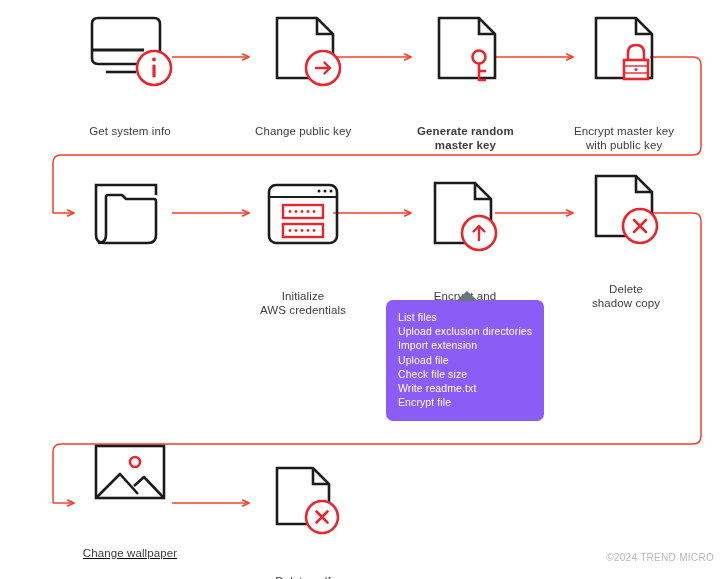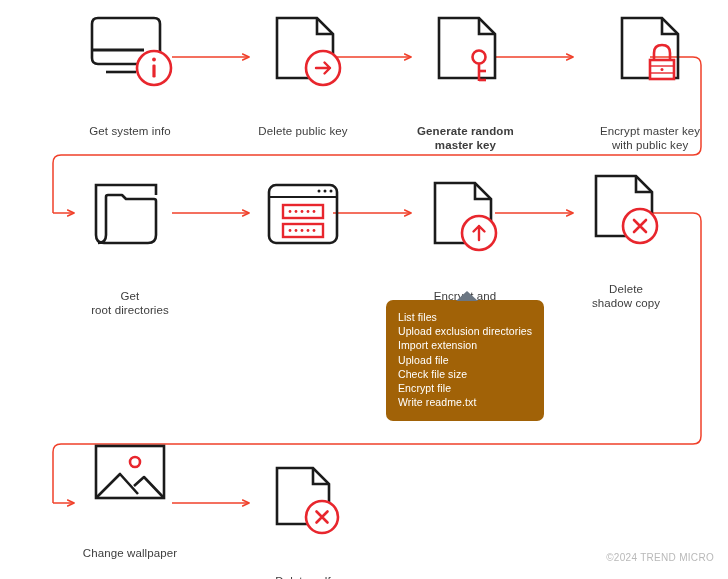--- a/index.html
+++ b/index.html
@@ -22,21 +22,21 @@
     text-align:center;
     white-space:pre-line;
     letter-spacing:0.1px;
   }
 
   
   .tooltip{
     position:absolute;
     left:386px;top:300px;
     width:158px;
-    background:#a16207;
+    background:#8b5cf6;
     border-radius:7px;
     padding:10px 12px 12px 12px;
     box-sizing:border-box;
   }
   .tooltip .tip-arrow{
     position:absolute;
     top:-9px;left:70px;
     width:0;height:0;
     border-left:11px solid transparent;
     border-right:11px solid transparent;
@@ -106,39 +106,39 @@
 
 <div class="node" style="left:255px;top:12px;">
   <div class="icon-wrap">
     <svg width="96" height="78" viewBox="0 0 96 78" xmlns="http://www.w3.org/2000/svg">
       <path d="M22 6 L62 6 L78 22 L78 66 L22 66 Z" fill="none" stroke="#1b1b1b" stroke-width="2.6" stroke-linejoin="miter"></path>
       <path d="M62 6 L62 22 L78 22" fill="none" stroke="#1b1b1b" stroke-width="2.6"></path>
       <circle cx="68" cy="56" r="17" fill="#fff" stroke="#e8262d" stroke-width="2.6"></circle>
       <path d="M61 56 L75 56 M69.5 50.5 L75 56 L69.5 61.5" fill="none" stroke="#e8262d" stroke-width="2.4" stroke-linecap="round" stroke-linejoin="round"></path>
     </svg>
   </div>
-  <div class="label">Delete public key</div>
+  <div class="label">Change public key</div>
 </div>
 
 <div class="node" style="left:417px;top:12px;font-weight:bold;">
   <div class="icon-wrap">
     <svg width="96" height="78" viewBox="0 0 96 78" xmlns="http://www.w3.org/2000/svg">
       <path d="M22 6 L62 6 L78 22 L78 66 L22 66 Z" fill="none" stroke="#1b1b1b" stroke-width="2.6" stroke-linejoin="miter"></path>
       <path d="M62 6 L62 22 L78 22" fill="none" stroke="#1b1b1b" stroke-width="2.6"></path>
       <circle cx="62" cy="45" r="6.5" fill="#fff" stroke="#e8262d" stroke-width="2.6"></circle>
       <line x1="62" y1="51.5" x2="62" y2="69" stroke="#e8262d" stroke-width="2.6"></line>
       <line x1="62" y1="59" x2="69" y2="59" stroke="#e8262d" stroke-width="2.6"></line>
       <line x1="62" y1="68" x2="69" y2="68" stroke="#e8262d" stroke-width="2.6"></line>
     </svg>
   </div>
   <div class="label">Generate random
 master key</div>
 </div>
 
-<div class="node" style="left:600px;top:12px;">
+<div class="node" style="left:574px;top:12px;">
   <div class="icon-wrap">
     <svg width="96" height="78" viewBox="0 0 96 78" xmlns="http://www.w3.org/2000/svg">
       <path d="M22 6 L62 6 L78 22 L78 66 L22 66 Z" fill="none" stroke="#1b1b1b" stroke-width="2.6" stroke-linejoin="miter"></path>
       <path d="M62 6 L62 22 L78 22" fill="none" stroke="#1b1b1b" stroke-width="2.6"></path>
       <path d="M54 49 L54 41 Q54 33 62 33 Q70 33 70 41 L70 49" fill="none" stroke="#e8262d" stroke-width="2.6"></path>
       <rect x="50" y="48" width="24" height="19" fill="#fff" stroke="#e8262d" stroke-width="2.6"></rect>
       <line x1="51" y1="54" x2="73" y2="54" stroke="#e8262d" stroke-width="1.4"></line>
       <line x1="51" y1="61" x2="73" y2="61" stroke="#e8262d" stroke-width="1.4"></line>
       <circle cx="62" cy="57.5" r="1.5" fill="#e8262d"></circle>
     </svg>
@@ -147,22 +147,20 @@
 with public key</div>
 </div>
 
 <div class="node" style="left:82px;top:177px;">
   <div class="icon-wrap">
     <svg width="96" height="78" viewBox="0 0 96 78" xmlns="http://www.w3.org/2000/svg">
       <path d="M14 58 L14 8 L74 8 L74 18" fill="none" stroke="#1b1b1b" stroke-width="2.6"></path>
       <path d="M14 58 Q14 66 22 66 L66 66 Q74 66 74 58 L74 24 Q74 22 72 22 L44 22 L40 18 L26 18 Q24 18 24 20 L24 58 Q24 66 16 66" fill="none" stroke="#1b1b1b" stroke-width="2.6" stroke-linejoin="round"></path>
     </svg>
   </div>
-  <div class="label">Get
-root directories</div>
 </div>
 
 <div class="node" style="left:255px;top:177px;">
   <div class="icon-wrap">
     <svg width="96" height="78" viewBox="0 0 96 78" xmlns="http://www.w3.org/2000/svg">
       <rect x="14" y="8" width="68" height="58" rx="7" fill="none" stroke="#1b1b1b" stroke-width="2.6"></rect>
       <line x1="14" y1="20" x2="82" y2="20" stroke="#1b1b1b" stroke-width="2.2"></line>
       <circle cx="64" cy="14" r="1.5" fill="#1b1b1b"></circle>
       <circle cx="70" cy="14" r="1.5" fill="#1b1b1b"></circle>
       <circle cx="76" cy="14" r="1.5" fill="#1b1b1b"></circle>
@@ -173,20 +171,22 @@
         <circle cx="53" cy="34.5" r="1.4" fill="#e8262d"></circle>
       <circle cx="59" cy="34.5" r="1.4" fill="#e8262d"></circle>
       <rect x="28" y="47" width="40" height="13" fill="#fff" stroke="#e8262d" stroke-width="2.4"></rect>
       <circle cx="35" cy="53.5" r="1.4" fill="#e8262d"></circle>
         <circle cx="41" cy="53.5" r="1.4" fill="#e8262d"></circle>
       <circle cx="47" cy="53.5" r="1.4" fill="#e8262d"></circle>
         <circle cx="53" cy="53.5" r="1.4" fill="#e8262d"></circle>
       <circle cx="59" cy="53.5" r="1.4" fill="#e8262d"></circle>
     </svg>
   </div>
+  <div class="label">Initialize
+AWS credentials</div>
 </div>
 
 <div class="node" style="left:417px;top:177px;">
   <div class="icon-wrap">
     <svg width="96" height="78" viewBox="0 0 96 78" xmlns="http://www.w3.org/2000/svg">
       <path d="M18 6 L58 6 L74 22 L74 66 L18 66 Z" fill="none" stroke="#1b1b1b" stroke-width="2.6" stroke-linejoin="miter"></path>
       <path d="M58 6 L58 22 L74 22" fill="none" stroke="#1b1b1b" stroke-width="2.6"></path>
       <circle cx="62" cy="56" r="17" fill="#fff" stroke="#e8262d" stroke-width="2.6"></circle>
       <path d="M62 63 L62 49 M56.5 54.5 L62 49 L67.5 54.5" fill="none" stroke="#e8262d" stroke-width="2.4" stroke-linecap="round" stroke-linejoin="round"></path>
     </svg>
@@ -201,21 +201,21 @@
       <path d="M18 6 L58 6 L74 22 L74 66 L18 66 Z" fill="none" stroke="#1b1b1b" stroke-width="2.6" stroke-linejoin="miter"></path>
       <path d="M58 6 L58 22 L74 22" fill="none" stroke="#1b1b1b" stroke-width="2.6"></path>
       <circle cx="62" cy="56" r="17" fill="#fff" stroke="#e8262d" stroke-width="2.6"></circle>
       <path d="M56 50 L68 62 M68 50 L56 62" fill="none" stroke="#e8262d" stroke-width="2.6" stroke-linecap="round"></path>
     </svg>
   </div>
   <div class="label">Delete
 shadow copy</div>
 </div>
 
-<div class="node" style="left:82px;top:434px;">
+<div class="node" style="left:82px;top:434px;text-decoration:underline;">
   <div class="icon-wrap">
     <svg width="96" height="78" viewBox="0 0 96 78" xmlns="http://www.w3.org/2000/svg">
       <rect x="14" y="12" width="68" height="52" fill="none" stroke="#1b1b1b" stroke-width="2.6"></rect>
       <circle cx="53" cy="28" r="5" fill="none" stroke="#e8262d" stroke-width="2.6"></circle>
       <path d="M15 63 L38 40 L56 60" fill="none" stroke="#1b1b1b" stroke-width="2.6" stroke-linejoin="round"></path>
       <path d="M52 52 L62 43 L81 63" fill="none" stroke="#1b1b1b" stroke-width="2.6" stroke-linejoin="round"></path>
     </svg>
   </div>
   <div class="label">Change wallpaper</div>
 </div>
@@ -233,18 +233,18 @@
 </div>
 
 <div class="tooltip">
   <div class="tip-arrow"></div>
   <ul>
     <li>List files</li>
     <li>Upload exclusion directories</li>
     <li>Import extension</li>
     <li>Upload file</li>
     <li>Check file size</li>
+    <li>Write readme.txt</li>
     <li>Encrypt file</li>
-    <li>Write readme.txt</li>
   </ul>
 </div>
 
 <div class="copyright">©2024 TREND MICRO</div>
 
 </body></html>

